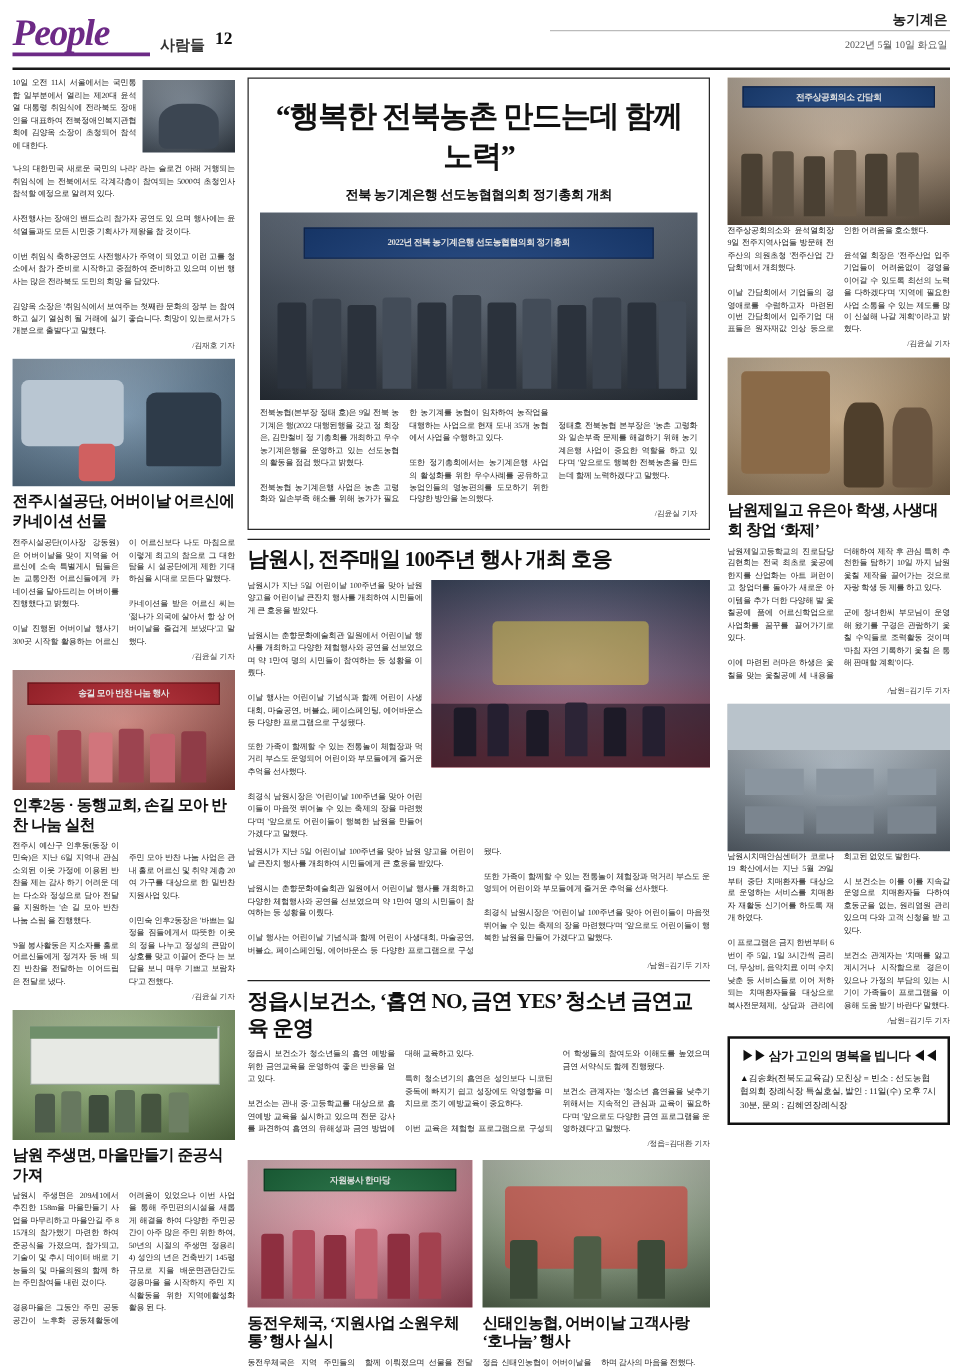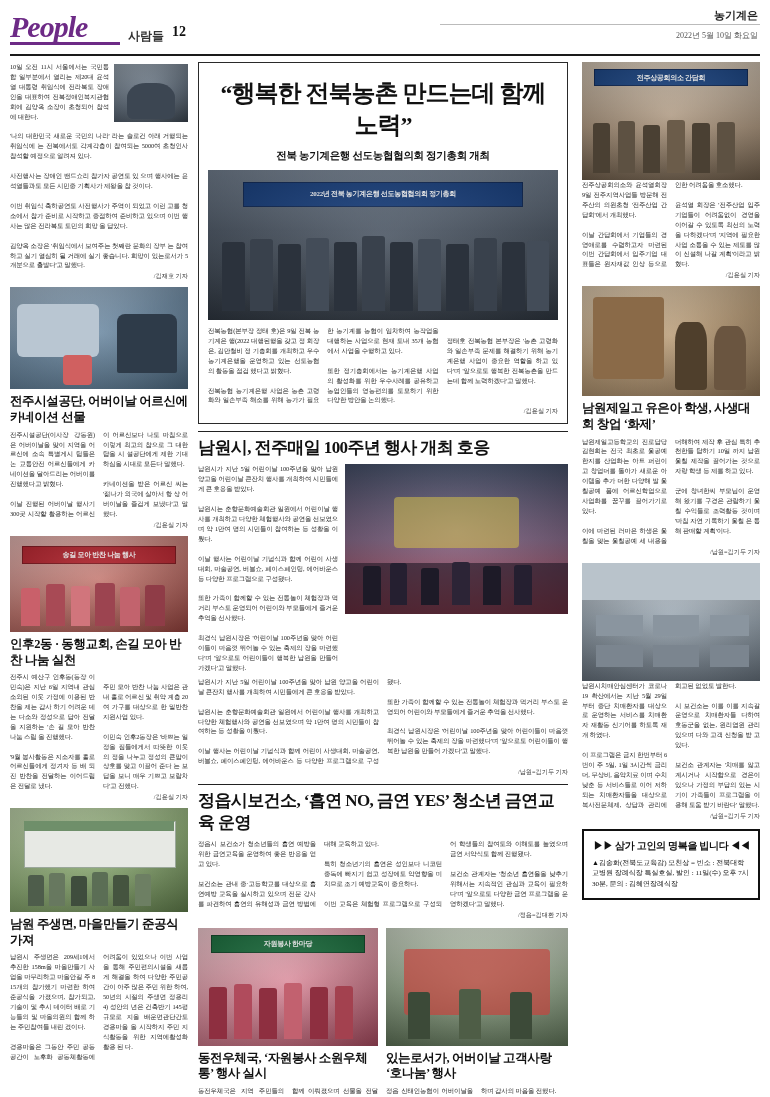--- a/index.html
+++ b/index.html
@@ -249,39 +249,39 @@
               <div class="banner green" style="top:6%;height:14%;">자원봉사 한마당</div>
               <div class="vig"></div>
               <div class="ppl" style="left:6%;width:10%;height:44%;background:#8e2f40;"></div>
               <div class="ppl" style="left:20%;width:10%;height:46%;background:#b04b5c;"></div>
               <div class="ppl" style="left:34%;width:10%;height:43%;background:#8e2f40;"></div>
               <div class="ppl" style="left:48%;width:10%;height:47%;background:#c2616f;"></div>
               <div class="ppl" style="left:62%;width:10%;height:44%;background:#8e2f40;"></div>
               <div class="ppl" style="left:76%;width:10%;height:45%;background:#a3414f;"></div>
             </div>
           </div>
-          <h3 class="hl">동전우체국, ‘자원봉사 소원우체통’ 행사 실시</h3>
+          <h3 class="hl">동전우체국, ‘지원사업 소원우체통’ 행사 실시</h3>
           <div class="body twocol" style="white-space:pre-line;">동전우체국은 지역 주민들의 소원을 담아 9일 호성 보내주었던 함께 어린이들과 소원 선물을 전달하는 '두서 역 행복배달 소원우체통' 행사를 실시했다.
 
 행사에서 접수된 소원은 우체국 직원들과 지역 봉사단체가 함께 이뤄졌으며 선물을 전달하는 따뜻한 나눔의 시간을 가졌다.
 
 우체국 관계자는 '앞으로도 지역사회와 함께하는 다양한 나눔 활동을 펼쳐 나가겠다'고 말했다.</div>
 
         </div>
         <div style="flex:1;">
           <div class="photo p-market" style="height:118px;">
             <div class="inner">
               <div class="vig"></div>
               <div style="position:absolute;left:10%;top:18%;width:80%;height:56%;background:#c4443f;opacity:.7;border-radius:4px;"></div>
               <div class="ppl" style="left:12%;width:12%;height:40%;background:#3c4a38;"></div>
               <div class="ppl" style="left:40%;width:12%;height:42%;background:#4e5d46;"></div>
               <div class="ppl" style="left:68%;width:12%;height:40%;background:#3c4a38;"></div>
             </div>
           </div>
-          <h3 class="hl">있는로서가, 어버이날 고객사랑 ‘호나눔’ 행사</h3>
+          <h3 class="hl">신태인농협, 어버이날 고객사랑 ‘호나눔’ 행사</h3>
           <div class="body twocol" style="white-space:pre-line;">정읍 신태인농협이 어버이날을 맞아 고객 사랑 고객에 어르신께 카네이션 달아드리기 행사를 가졌다.
 
 신태인농협은 8일 본점과 지점을 찾은 어르신 고객들에게 카네이션과 함께 건강음료를 전달하며 감사의 마음을 전했다.
 
 조합장은 '어버이날을 맞아 지역 어르신들께 작은 정성을 전하게 되어 기쁘다'며 '앞으로도 고객과 함께하는 농협이 되겠다'고 말했다.</div>
 
         </div>
       </div>
     </div>
 
@@ -342,18 +342,18 @@
 
 보건소 관계자는 '치매를 앓고 계시거나 시작함으로 경은이 있으나 가정의 부담의 있는 시기이 가족들이 프로그램을 이용해 도움 받기 바란다' 말했다.</div>
       <div class="byline">/남원=김기두 기자</div>
 
       <div class="obit" style="margin-top:8px;">
         <div class="obit-title">
           <span>▶▶</span>
           <span>삼가 고인의 명복을 빕니다</span>
           <span>◀◀</span>
         </div>
-        <div class="obit-line">▲김송화(전북도교육감) 모친상 = 빈소 : 전북대학교병원 장례식장 특실호실, 발인 : 11일(수) 오후 7시 30분, 문의 : 김혜연장례식장</div>
+        <div class="obit-line">▲김송화(전북도교육감) 모친상 = 빈소 : 선도농협협의회 장례식장 특실호실, 발인 : 11일(수) 오후 7시 30분, 문의 : 김혜연장례식장</div>
       </div>
     </div>
 
   </div>
 </div>
 
 </body></html>

